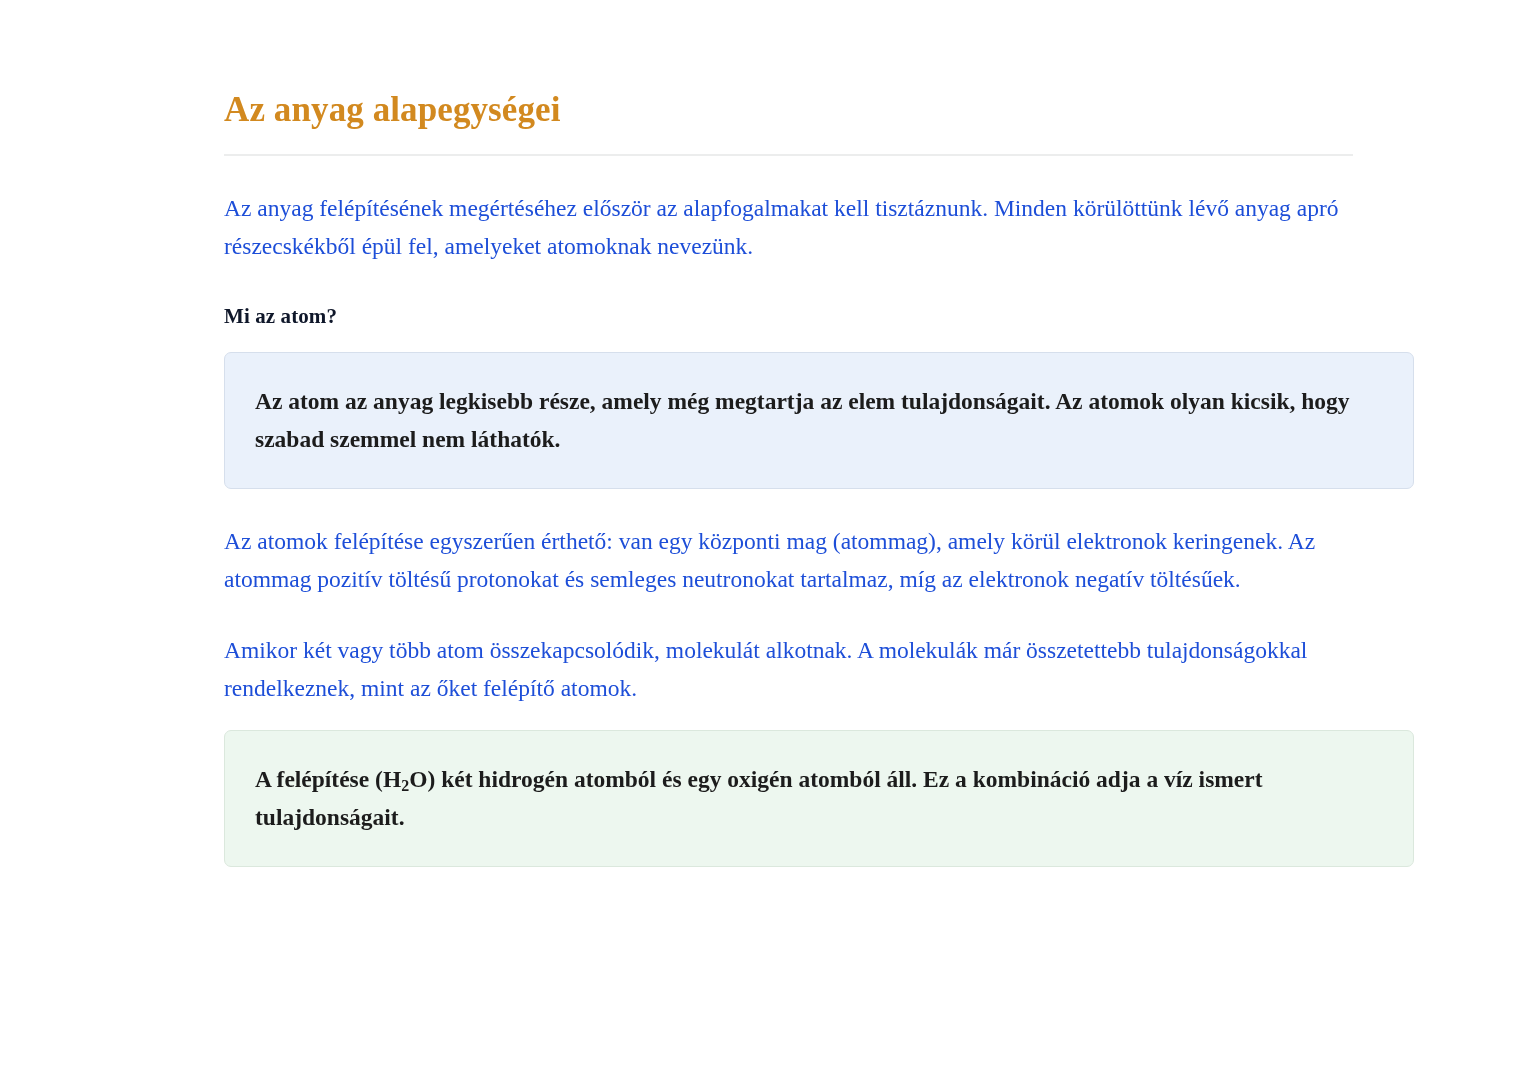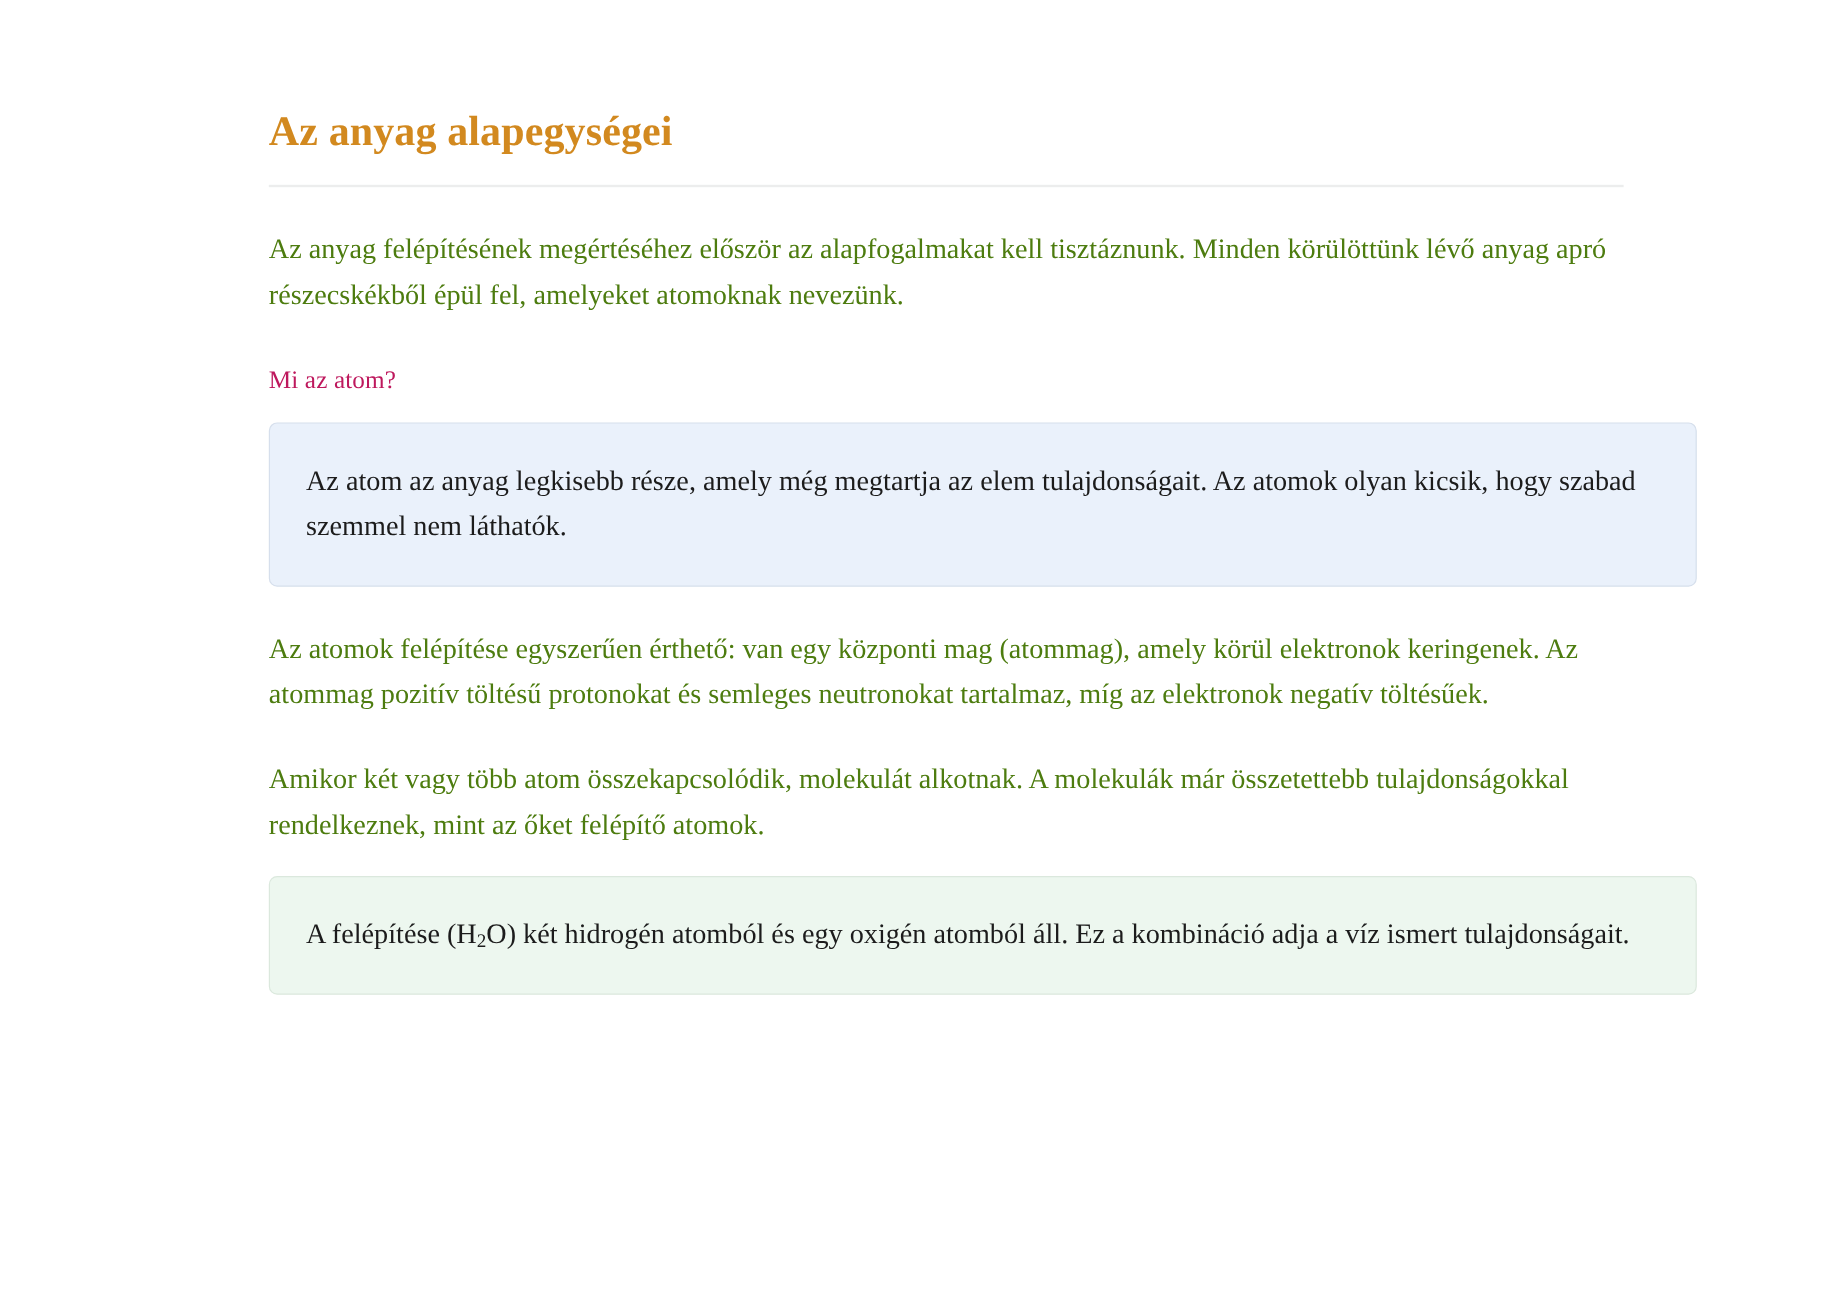--- a/index.html
+++ b/index.html
@@ -37,30 +37,30 @@
     width: 1129px;
     height: 2px;
     background: #eceded;
     border: 0;
   }
 
   .para {
     margin: 33px 0 0 0;
     font-size: 23.5px;
     line-height: 1.62;
-    color: #4d7c0f;
+    color: #1d4ed8;
     max-width: 1128px;
   }
 
   .sub-head {
     margin: 38px 0 0 0;
     font-size: 21px;
-    font-weight: 400;
+    font-weight: 700;
     line-height: 1.3;
-    color: #be185d;
+    color: #0f172a;
     letter-spacing: 0.1px;
   }
 
   .callout {
     margin: 22px 0 0 0;
     box-sizing: border-box;
     width: 1190px;
     border-radius: 7px;
     padding: 29px 30px 30px 30px;
     font-size: 23.5px;
@@ -73,20 +73,21 @@
     border: 1px solid #d6dfec;
   }
 
   .callout.green {
     background: #edf7ef;
     border: 1px solid #dbe8dd;
   }
 
   .callout p {
     margin: 0;
+    font-weight: bold;
   }
 
   sub {
     font-size: 0.68em;
     line-height: 0;
     vertical-align: -0.22em;
   }
 </style>
 </head>
 <body>

